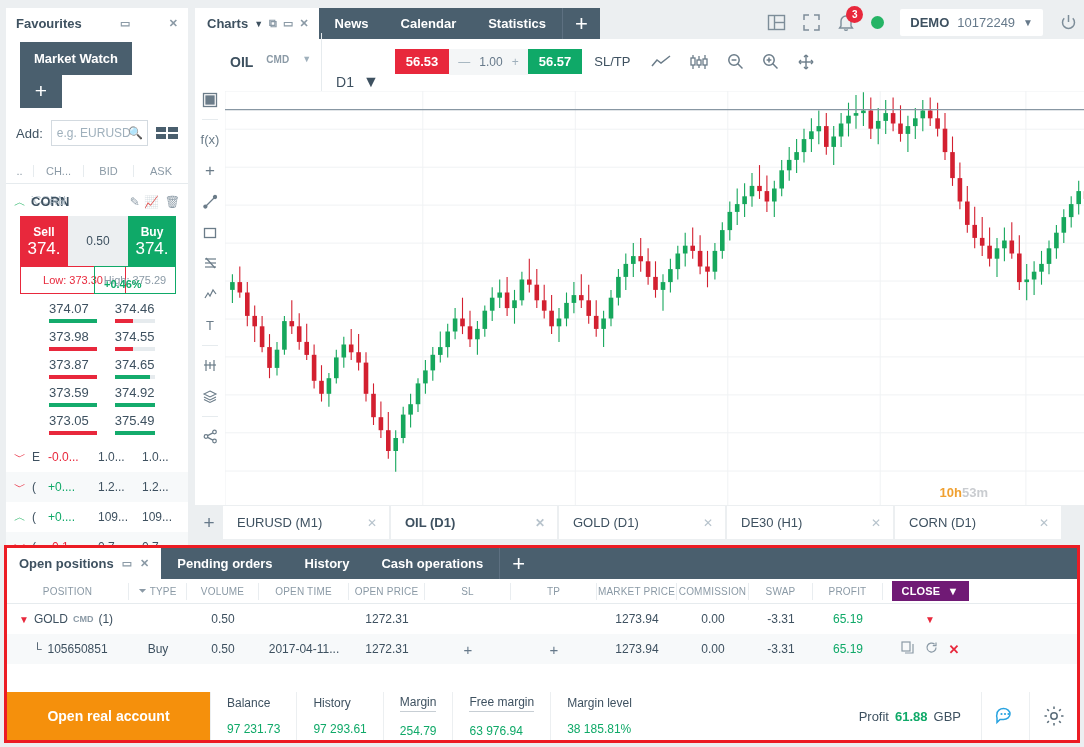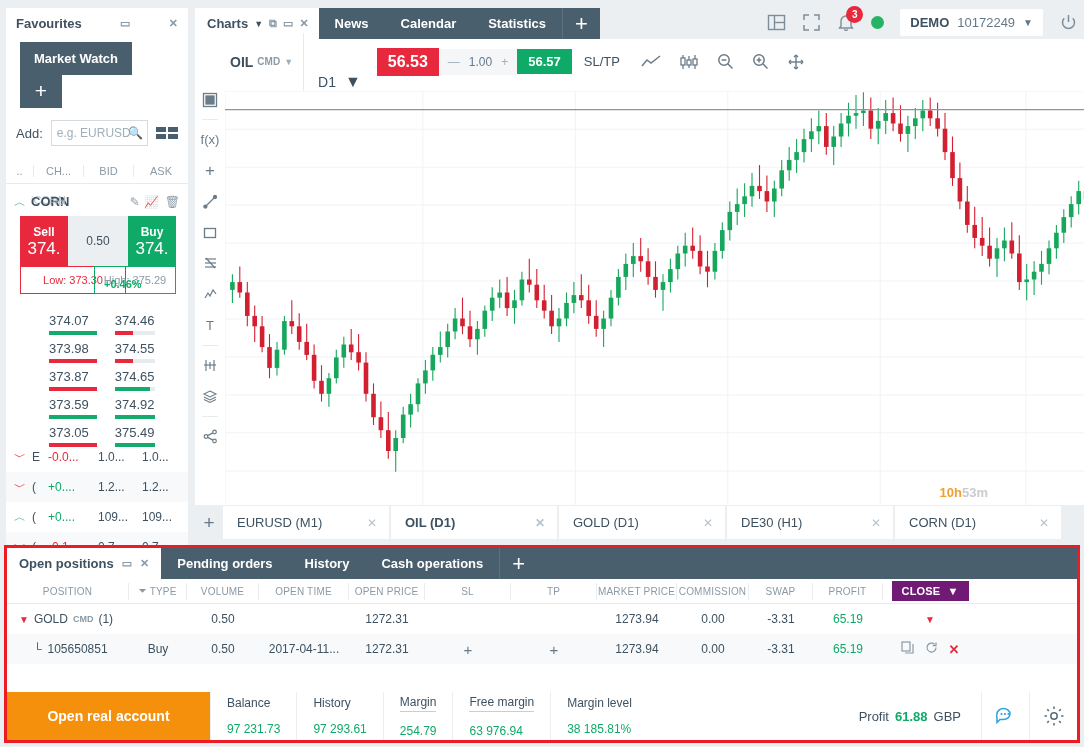--- a/index.html
+++ b/index.html
@@ -84,21 +84,21 @@
   .lowhigh { position: absolute; left: 14px; top: 258px; width: 156px; height: 28px; }
   .lh-left { position: absolute; left: 0; top: 0; width: 106px; height: 28px; border: 1px solid #e8283c;
              display: flex; align-items: center; justify-content: center; font-size: 11px;
              color: #e8283c; background: #fff; }
   .lh-right { position: absolute; left: 74px; top: 0; width: 82px; height: 28px; border: 1px solid #0fa968;
               display: flex; align-items: center; justify-content: center; font-size: 11px;
               color: #0fa968; background: transparent; }
   .lh-right .gl { color: #8b9aa6; }
   .lh-pct { position: absolute; left: 84px; top: 12px; font-size: 11px; font-weight: bold; color: #0fa968; }
 
-  .depth { position: absolute; left: 0; top: 304px; width: 150px; padding-left: 34px; }
+  .depth { position: absolute; left: 0; top: 292px; width: 150px; padding-left: 34px; }
   .drow { height: 28px; display: flex; }
   .dcell { width: 91px; padding: 0 9px; position: relative; }
   .dcell .val { font-size: 13px; color: #3e5160; display: block; text-align: right; line-height: 17px; }
   .dcell.l .val { text-align: right; padding-right: 8px; }
   .dcell.r .val { text-align: left; }
   .bar { position: absolute; left: 9px; right: 9px; bottom: 5px; height: 4px; background: #e6ebee; }
   .bar i { display: block; height: 4px; }
   .bar.green i { background: #14ab6c; } .bar.red i { background: #e8283c; }
 
   .symlist { position: absolute; left: 0; top: 434px; width: 182px; }
@@ -106,28 +106,28 @@
            cursor: pointer; }
   .slrow:nth-child(even) { background: #f7f9fa; }
   .slrow .nm { color: #3e5160; width: 10px; overflow: hidden; }
   .slrow .ch { width: 44px; }
   .slrow .bd, .slrow .ak { width: 38px; color: #3e5160; }
   .up { color: #0fa968; } .dn { color: #e8283c; }
 
   
   .chartpanel { position: absolute; left: 195px; top: 39px; width: 889px; height: 466px; background: #fff; }
   .chart-tb { height: 45px; display: flex; align-items: center; padding-left: 35px; gap: 0; }
-  .sym-sel { display: flex; align-items: center; gap: 4px; padding: 0 10px 0 0; }
+  .sym-sel { display: flex; align-items: flex-start; gap: 13px; padding: 0 10px 0 0; }
   .sym-sel .s { font-size: 14px; font-weight: bold; color: #3e5160; }
   .sym-sel .cmd { font-size: 10px; color: #8b9aa6; font-weight: bold; }
   .sym-sel .cr { font-size: 9px; color: #9fb0bc; }
   .tf-sel { display: flex; align-items: baseline; gap: 9px; padding: 0 14px; border-left: 1px solid #e6ebee; }
   .tf-sel .t { font-size: 14px; color: #3e5160; margin-top: 41px; }
   .pricegrp { display: flex; align-items: center; margin-left: 2px; }
-  .pbid { background: #e8283c; color: #fff; font-size: 16px; font-weight: bold; padding: 5px 11px; }
+  .pbid { background: #e8283c; color: #fff; font-size: 13px; font-weight: bold; padding: 5px 11px; }
   .pask { background: #0fa968; color: #fff; font-size: 13px; font-weight: bold; padding: 5px 11px; }
   .pmid { display: flex; align-items: center; gap: 9px; background: #f4f6f7; padding: 6px 9px;
           font-size: 12px; color: #66798a; }
   .pmid .pm { color: #9fb0bc; }
   .sltp { font-size: 13px; color: #3e5160; padding: 0 12px; }
   .ctool { color: #6b7c89; padding: 0 9px; cursor: pointer; display: flex; align-items: center; }
 
   .leftrail { position: absolute; left: 0; top: 45px; width: 30px; height: 421px;
               display: flex; flex-direction: column; align-items: center; gap: 0; }
   .lr { height: 31px; display: flex; align-items: center; justify-content: center; width: 30px;

